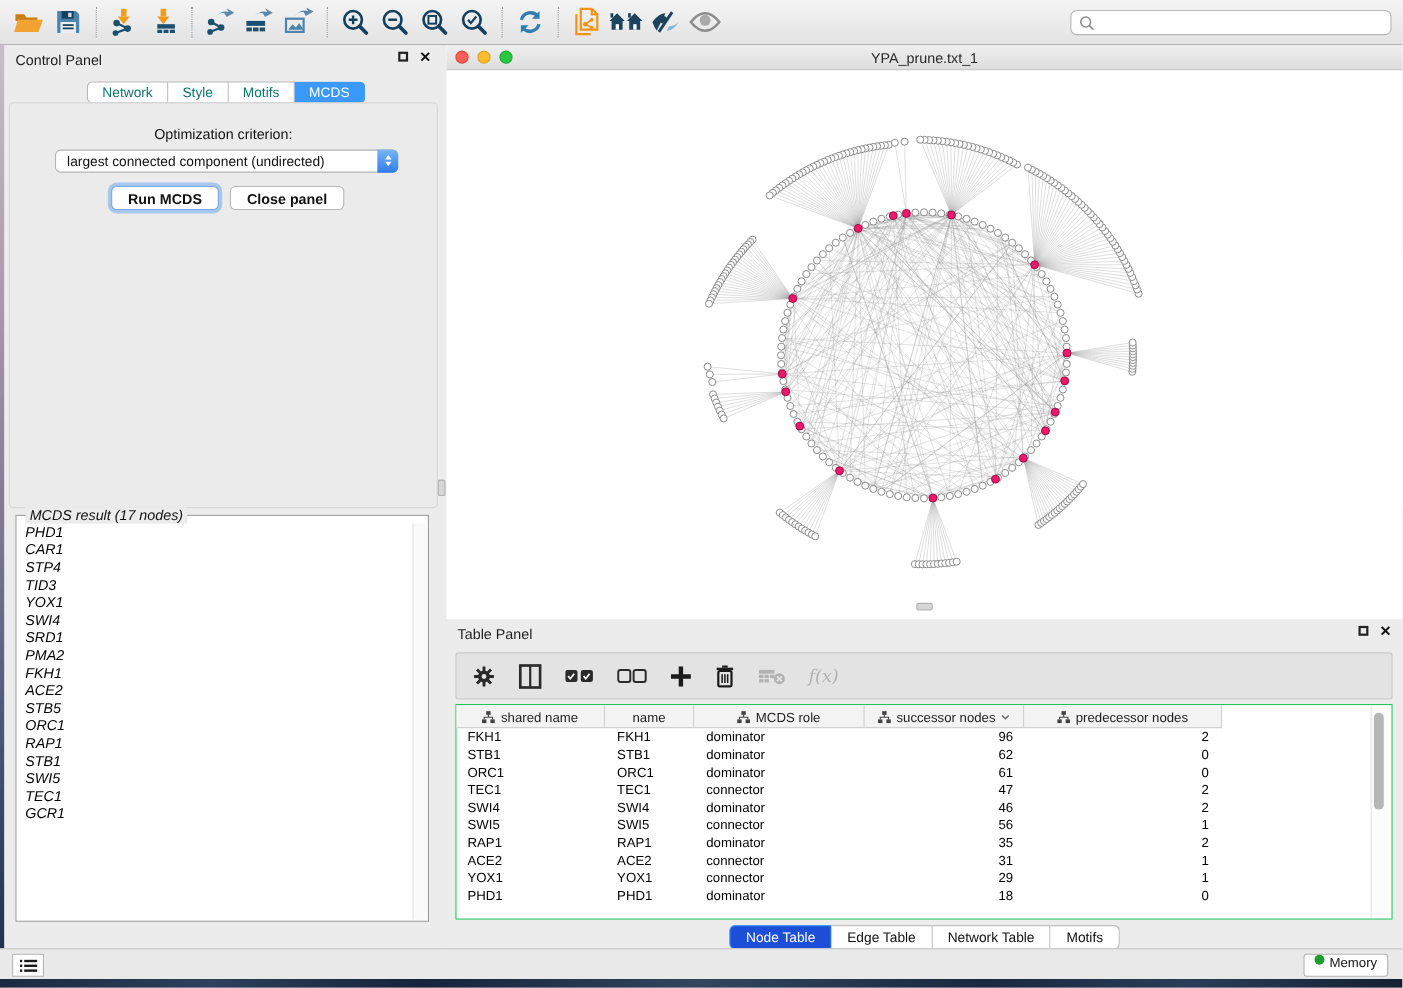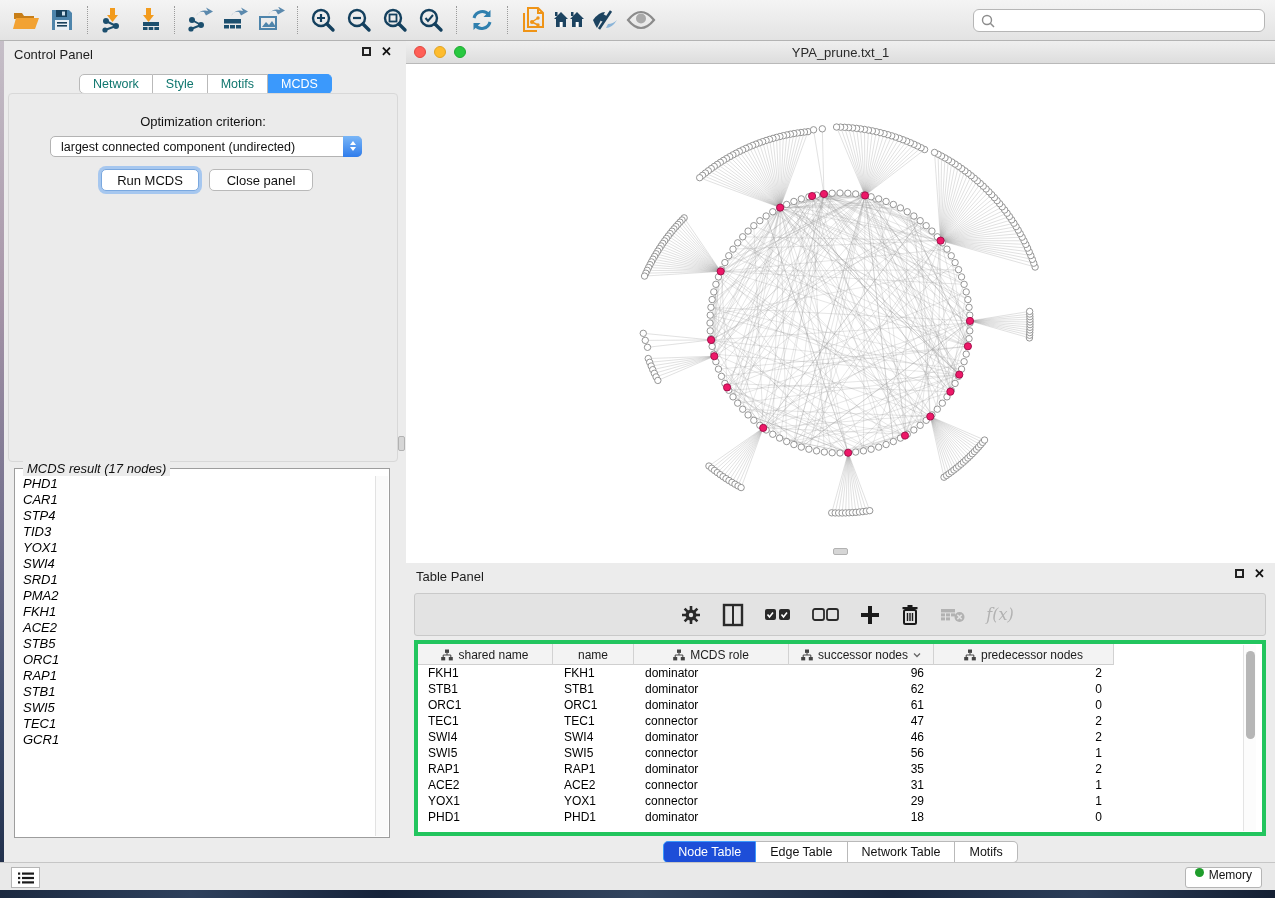--- a/index.html
+++ b/index.html
@@ -37,21 +37,21 @@
   #opt-label{position:absolute;left:0;right:0;top:20px;text-align:center;font-size:13px;color:#111;}
   #opt-select{position:absolute;left:41px;top:42px;width:312px;height:21px;background:#fff;
     border:1px solid #b3b3b3;border-radius:5px;display:flex;align-items:center;}
   #opt-select .sel-text{flex:1;font-size:12.5px;padding-left:10px;color:#111;white-space:nowrap;}
   #opt-stepper{width:19px;height:21px;margin:-1px -1px 0 0;border-radius:0 5px 5px 0;
     background:linear-gradient(#79b6f7,#2f7ceb);display:flex;flex-direction:column;align-items:center;justify-content:center;gap:2px;}
   .chev{width:0;height:0;border-left:3.5px solid transparent;border-right:3.5px solid transparent;}
   .chev.up{border-bottom:4px solid #fff;}
   .chev.dn{border-top:4px solid #fff;}
   .cp-btn{position:absolute;top:75px;height:22px;background:#fff;border:1px solid #b9b9b9;border-radius:5px;
-    font-size:13px;color:#111;display:flex;align-items:center;justify-content:center;}
+    font-size:13px;color:#111;display:flex;align-items:center;justify-content:center;font-weight:bold;}
   #run-btn{left:92px;width:98px;border-color:#7aa8df;box-shadow:0 0 0 3px rgba(109,169,243,.55);}
   #close-btn{left:200px;width:104px;}
   #mcds-group{position:absolute;left:10px;top:427px;width:376px;height:370px;border:1px solid #9d9d9d;background:#fff;font-style:italic;}
   #mcds-legend{position:absolute;left:8px;top:-8px;background:#ececec;padding:0 4px;font-size:13px;color:#111;}
   #mcds-list{position:absolute;left:1px;top:7px;right:14px;bottom:1px;overflow:hidden;}
   .mcds-item{height:16px;line-height:16px;font-size:13px;padding-left:7px;color:#000;}
   #mcds-scroll{position:absolute;top:7px;right:1px;bottom:1px;width:13px;background:#fafafa;border-left:1px solid #e2e2e2;}
 
   
   #net-window{left:406px;top:41px;width:869px;height:522px;background:#fff;}
@@ -62,23 +62,23 @@
   #tl-yellow{background:#febc2e;border:1px solid #e0a423;}
   #tl-green{background:#28c840;border:1px solid #1eaa32;}
   #net-title{position:absolute;left:0;right:0;text-align:center;font-size:13px;color:#2a2a2a;}
   #net-canvas{position:absolute;left:0;top:23px;width:869px;height:499px;background:#fff;}
   .splitter-v{left:398px;top:436px;width:7px;height:15px;background:#d6d6d6;border:1px solid #b2b2b2;border-radius:2px;}
   .splitter-h{left:833px;top:548px;width:15px;height:7px;background:#d6d6d6;border:1px solid #b2b2b2;border-radius:2px;}
 
   
   #table-panel{left:406px;top:563px;width:869px;height:299px;background:#ececec;}
   #tp-toolbar{position:absolute;left:8px;top:30px;width:852px;height:43px;background:#e3e3e3;
-    border:1px solid #c9c9c9;border-radius:3px;display:flex;align-items:center;padding-left:14px;gap:20px;justify-content:center;}
+    border:1px solid #c9c9c9;border-radius:3px;display:flex;align-items:center;padding-left:14px;gap:20px;}
   .fx{font-family:"DejaVu Serif",serif;font-style:italic;font-size:16px;color:#b2b2b2;}
-  #tp-table{position:absolute;left:8px;top:77px;width:852px;height:196px;background:#fff;border:4px solid #22c55e;}
+  #tp-table{position:absolute;left:8px;top:77px;width:852px;height:196px;background:#fff;border:1px solid #22c55e;}
   #tp-header{position:absolute;left:0;top:0;height:21px;width:696px;background:#f3f3f3;border-bottom:1px solid #cfcfcf;display:flex;}
   .hcell{border-right:1px solid #d2d2d2;display:flex;align-items:center;justify-content:center;gap:5px;
     font-size:12px;color:#1c1c1c;height:21px;}
   .hc1{width:135px;}.hc2{width:81px;}.hc3{width:155px;}.hc4{width:145px;text-align:right;}.hc5{width:180px;}
   #tp-rows{position:absolute;left:0;top:21px;width:852px;}
   .trow{display:flex;height:16px;}
   .tcell{font-size:12px;color:#000;line-height:16px;}
   .tc1{width:135px;padding-left:10px;}
   .tc2{width:81px;padding-left:11px;}
   .tc3{width:155px;padding-left:11px;}

